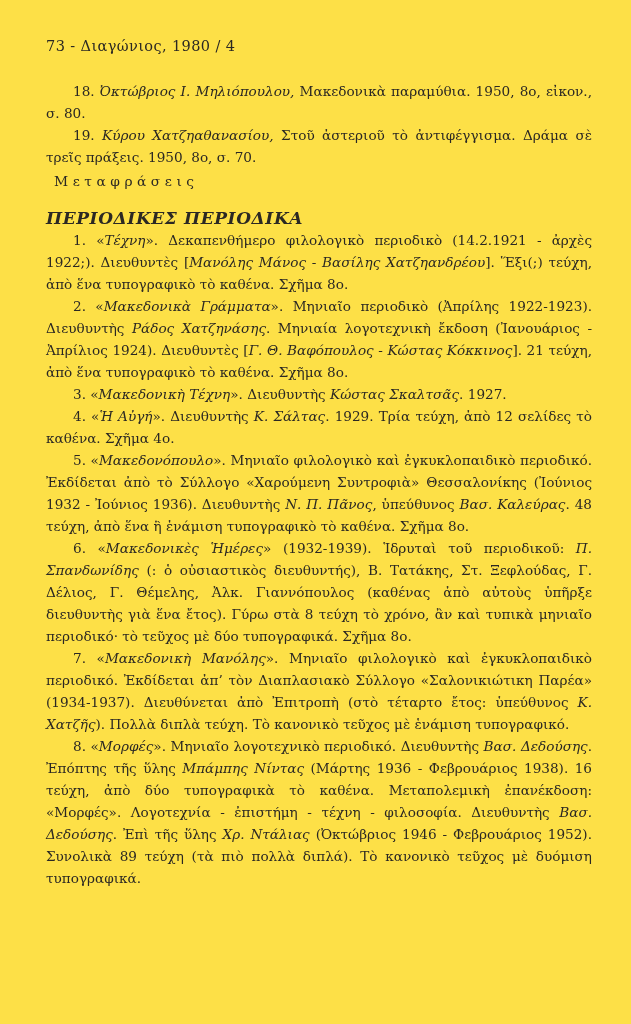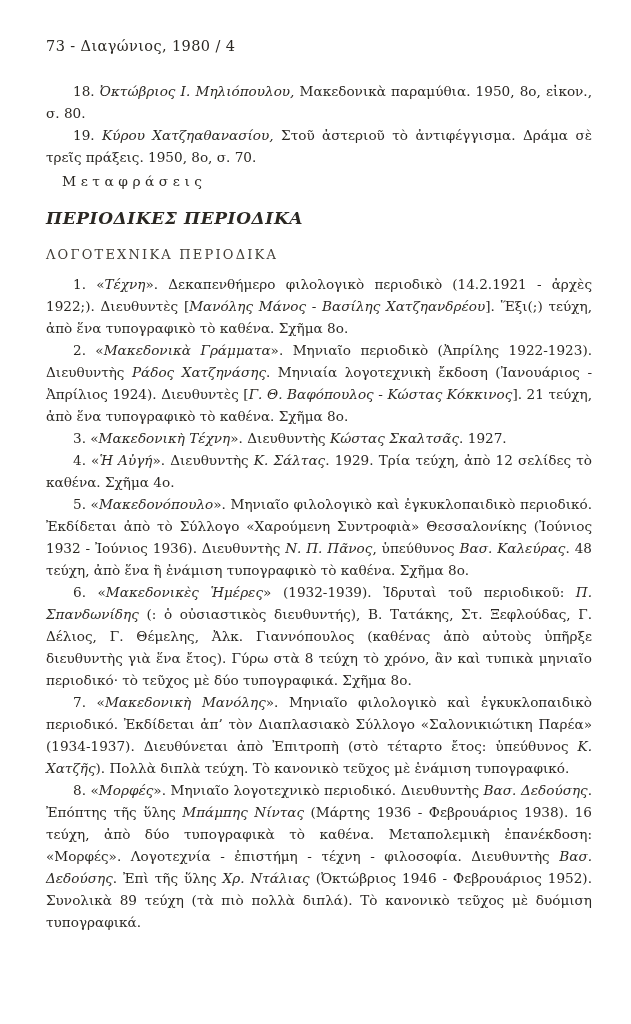--- a/index.html
+++ b/index.html
@@ -5,21 +5,21 @@
   html, body { margin: 0; padding: 0; }
   body {
     width: 631px;
     background: #e9e9e7;
     font-family: "DejaVu Serif", serif;
   }
   .page {
     position: relative;
     width: 631px;
     height: 1024px;
-    background: #ffffff;
+    background: #fde047;
     color: #2b2823;
     overflow: hidden;
     box-sizing: border-box;
     padding: 36px 39px 16px 46px;
   }
   .running-header {
     font-size: 14.5px;
     line-height: 20px;
     margin-bottom: 24px;
     letter-spacing: 0.4px;
@@ -29,21 +29,21 @@
     line-height: 22px;
     text-align: justify;
     text-indent: 27px;
     margin: 0;
   }
   .it { font-style: italic; }
   .spaced-heading {
     font-size: 13.8px;
     line-height: 22px;
     letter-spacing: 4.5px;
-    margin: 2px 0 1px 16px;
+    margin: 2px 0 1px 8px;
   }
   .section-heading {
     font-size: 17px;
     line-height: 22px;
     font-style: italic;
     font-weight: bold;
     letter-spacing: 0.6px;
     margin: 15px 0 0 0;
   }
   .subsection-heading {
@@ -63,21 +63,20 @@
 
   <div class="para"><span>18. </span><span class="it">Ὀκτώβριος Ι. Μηλιόπουλου,</span><span> Μακεδονικὰ παραμύθια. 1950, 8ο, εἰκον., σ. 80.</span></div>
 
   <div class="para"><span>19. </span><span class="it">Κύρου Χατζηαθανασίου,</span><span> Στοῦ ἀστεριοῦ τὸ ἀντιφέγγισμα. Δράμα σὲ τρεῖς πράξεις. 1950, 8ο, σ. 70.</span></div>
 
   <div class="spaced-heading">Μεταφράσεις</div>
 
 
   <div class="section-heading">ΠΕΡΙΟΔΙΚΕΣ ΠΕΡΙΟΔΙΚΑ</div>
 
-  <div class="subsection-heading">ΛΟΓΟΤΕΧΝΙΚΑ ΠΕΡΙΟΔΙΚΑ</div>
 
   <div class="para"><span>1. «</span><span class="it">Τέχνη</span><span>». Δεκαπενθήμερο φιλολογικὸ περιοδικὸ (14.2.1921 - ἀρχὲς 1922;). Διευθυντὲς [</span><span class="it">Μανόλης Μάνος - Βασίλης Χατζηανδρέου</span><span>]. Ἕξι(;) τεύχη, ἀπὸ ἕνα τυπογραφικὸ τὸ καθένα. Σχῆμα 8ο.</span></div>
 
   <div class="para"><span>2. «</span><span class="it">Μακεδονικὰ Γράμματα</span><span>». Μηνιαῖο περιοδικὸ (Ἀπρίλης 1922-1923). Διευθυντὴς </span><span class="it">Ράδος Χατζηνάσης</span><span>. Μηνιαία λογοτεχνικὴ ἔκδοση (Ἰανουάριος - Ἀπρίλιος 1924). Διευθυντὲς [</span><span class="it">Γ. Θ. Βαφόπουλος - Κώστας Κόκκινος</span><span>]. 21 τεύχη, ἀπὸ ἕνα τυπογραφικὸ τὸ καθένα. Σχῆμα 8ο.</span></div>
 
   <div class="para"><span>3. «</span><span class="it">Μακεδονικὴ Τέχνη</span><span>». Διευθυντὴς </span><span class="it">Κώστας Σκαλτσᾶς</span><span>. 1927.</span></div>
 
   <div class="para"><span>4. «</span><span class="it">Ἡ Αὐγή</span><span>». Διευθυντὴς </span><span class="it">Κ. Σάλτας</span><span>. 1929. Τρία τεύχη, ἀπὸ 12 σελίδες τὸ καθένα. Σχῆμα 4ο.</span></div>
 
   <div class="para"><span>5. «</span><span class="it">Μακεδονόπουλο</span><span>». Μηνιαῖο φιλολογικὸ καὶ ἐγκυκλοπαιδικὸ περιοδικό. Ἐκδίδεται ἀπὸ τὸ Σύλλογο «Χαρούμενη Συντροφιὰ» Θεσσαλονίκης (Ἰούνιος 1932 - Ἰούνιος 1936). Διευθυντὴς </span><span class="it">Ν. Π. Πᾶνος</span><span>, ὑπεύθυνος </span><span class="it">Βασ. Καλεύρας</span><span>. 48 τεύχη, ἀπὸ ἕνα ἢ ἑνάμιση τυπογραφικὸ τὸ καθένα. Σχῆμα 8ο.</span></div>

